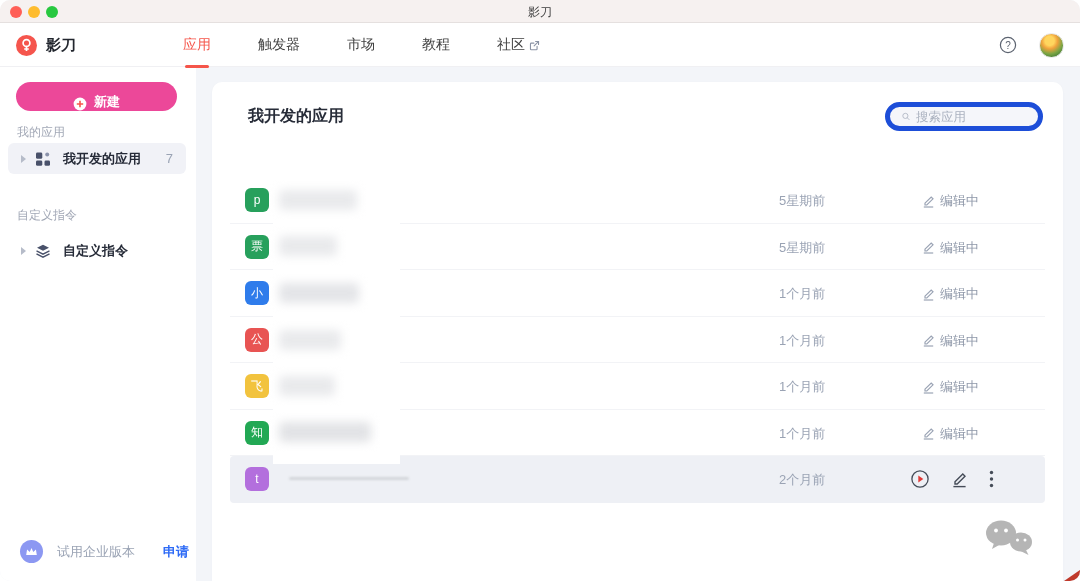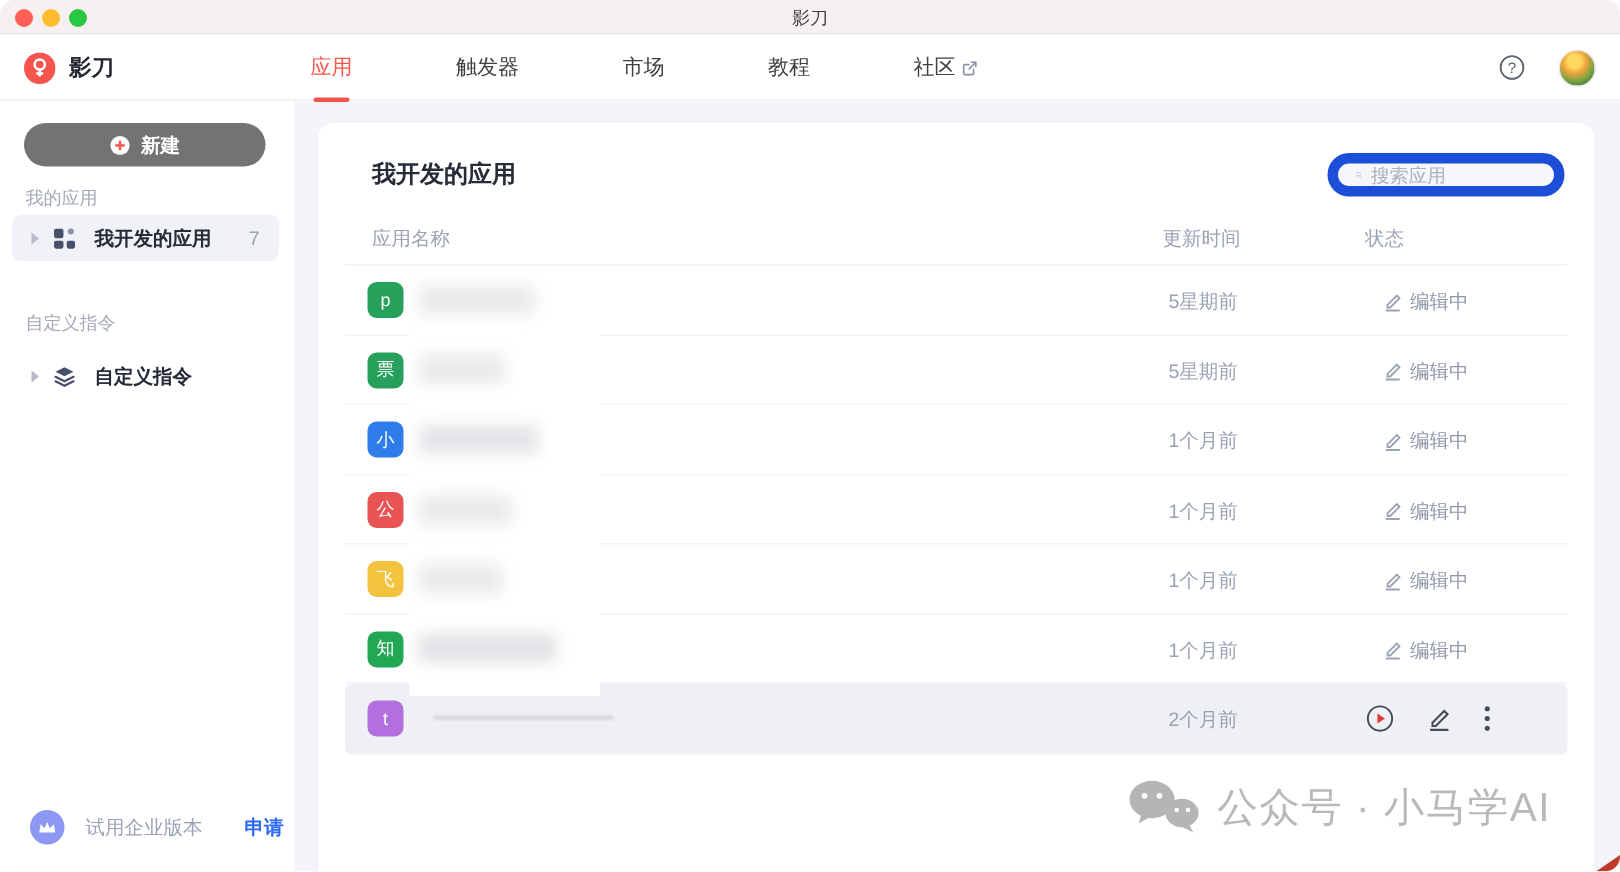--- a/index.html
+++ b/index.html
@@ -11,50 +11,50 @@
   .traffic { position:absolute; top:6px; width:12px; height:12px; border-radius:50%; }
   .tl-close { left:10px; background:#ff5f57; }
   .tl-min   { left:28px; background:#febc2e; }
   .tl-zoom  { left:46px; background:#28c840; }
   .win-title { position:absolute; top:4px; left:0; width:100%; text-align:center; font-size:12px; color:#3c3c3c; }
 
   
   .navbar { position:absolute; left:0; top:23px; width:100%; height:44px; background:#fff; border-bottom:1px solid #f0f0f3; z-index:5; }
   .brand { position:absolute; left:16px; top:0; height:44px; display:flex; align-items:center; gap:9px; }
   .brand-name { font-size:15px; font-weight:bold; color:#22262e; }
-  .tabs { position:absolute; left:183px; top:0; height:44px; display:flex; gap:69px;margin-left:24px; }
+  .tabs { position:absolute; left:183px; top:0; height:44px; display:flex; gap:47px; }
   .tab { position:relative; height:44px; display:flex; align-items:center; gap:4px; font-size:14px; color:#404040; cursor:pointer; }
   .tab.active { color:#f5554a; }
   .tab.active::after { content:""; position:absolute; left:50%; transform:translateX(-50%); bottom:-1px; width:24px; height:3px; border-radius:2px; background:#f5554a; }
   .nav-right { position:absolute; right:16px; top:0; height:44px; display:flex; align-items:center; gap:22px; }
   .avatar { width:25px; height:25px; border-radius:50%; background:radial-gradient(circle at 42% 30%, #ffd65e 0 22%, #f0a23c 38%, #7ca544 62%, #3f7a35 85%); border:1px solid #e8e8e8; }
 
   
   .sidebar { position:absolute; left:0; top:67px; bottom:0; width:196px; background:#fff; z-index:2; }
-  .new-btn { position:absolute; left:16px; top:15px; width:161px; height:29px; border:none; border-radius:15px; background:#737373; color:#fff; font-size:13px; font-weight:bold; display:flex; align-items:center; justify-content:center; gap:7px; cursor:pointer; font-family:inherit; }
+  .new-btn { position:absolute; left:16px; top:15px; width:161px; height:29px; border:none; border-radius:15px; background:#ec4899; color:#fff; font-size:13px; font-weight:bold; display:flex; align-items:flex-end; justify-content:center; gap:7px; cursor:pointer; font-family:inherit; }
   .side-label { position:absolute; left:17px; font-size:12px; color:#a2a8b6; }
   .lbl-1 { top:57px; } .lbl-2 { top:140px; }
   .side-item { position:absolute; left:8px; width:178px; height:31px; border-radius:6px; display:flex; align-items:center; cursor:pointer; }
   .si-1 { top:76px; background:#f1f2f7; }
   .si-2 { top:110px; }
   .si-3 { top:168px; }
   .caret { width:0; height:0; border-left:5px solid #b6bcc9; border-top:4px solid transparent; border-bottom:4px solid transparent; margin:0 9px 0 13px; }
   .side-ico { width:16px; height:16px; margin-right:12px; display:flex; }
   .side-item-label { font-size:13px; font-weight:bold; color:#262b38; }
   .side-count { position:absolute; right:13px; font-size:13px; color:#9aa3b4; }
   .side-footer { position:absolute; left:20px; bottom:18px; display:flex; align-items:center; }
   .crown-badge { width:23px; height:23px; border-radius:50%; background:#8c98f2; display:flex; align-items:center; justify-content:center; }
   .footer-text { margin-left:14px; font-size:13px; color:#9aa3b4; }
   .footer-link { margin-left:28px; font-size:13px; font-weight:bold; color:#2e6bf6; cursor:pointer; }
 
   
   .main { position:absolute; left:196px; right:0; top:67px; bottom:0; background:#f3f5f9; }
   .card { position:absolute; left:16px; top:15px; width:851px; height:538px; background:#fff; border-radius:10px; box-shadow:0 1px 3px rgba(30,40,80,.03); }
   .card-title { position:absolute; left:36px; top:24px; font-size:16px; font-weight:bold; color:#272c38; }
-  .search-box { position:absolute; right:20px; top:20px; width:158px; height:29px; background:#f5f6fa; border:7px solid #1d4ed8; border-radius:15px; display:flex; align-items:center; padding:0 12px; gap:6px; }
+  .search-box { position:absolute; right:20px; top:20px; width:158px; height:29px; background:#f5f6fa; border:5px solid #1d4ed8; border-radius:15px; display:flex; align-items:center; padding:0 12px; gap:6px; }
   .search-box input { border:none; outline:none; background:transparent; font-size:12.5px; color:#5a6172; width:110px; font-family:inherit; }
   .search-box input::placeholder { color:#aab1bf; }
 
   .thead { position:absolute; left:18px; right:18px; top:60px; height:35px; border-bottom:1px solid #eff1f4; }
   .th { position:absolute; top:8px; font-size:13px; color:#9aa3b4; }
   .th-name { left:18px; } .th-time { left:545px; } .th-status { left:680px; }
 
   .tbody { position:absolute; left:18px; right:18px; top:95px; }
   .row { position:relative; height:46.5px; border-bottom:1px solid #f2f3f6; }
   .row.highlighted { background:#eef0f5; border-bottom:none; border-radius:4px; }
@@ -177,25 +177,20 @@
       <div class="card-title">我开发的应用</div>
 
       <div class="search-box">
         <svg width="13" height="13" viewBox="0 0 13 13">
           <circle cx="5.5" cy="5.5" r="4.2" fill="none" stroke="#aab1bf" stroke-width="1.3"></circle>
           <path d="M8.8 8.8 L11.6 11.6" stroke="#aab1bf" stroke-width="1.3" stroke-linecap="round"></path>
         </svg>
         <input type="text" placeholder="搜索应用" style="">
       </div>
 
-      <div class="thead">
-        <span class="th th-name">应用名称</span>
-        <span class="th th-time">更新时间</span>
-        <span class="th th-status">状态</span>
-      </div>
 
       <div class="tbody" id="tbody">
           <div class="row">
     <span class="app-icon" style="background:#27a05c">p</span>
     <span class="time">5星期前</span>
     <span class="status">
               <svg width="13" height="13" viewBox="0 0 13 13" fill="none" stroke="#9aa3b4" stroke-width="1.2">
                 <path d="M3 8.2 9.2 2 11 3.8 4.8 10H3Z"></path>
                 <path d="M1.8 12h9.4"></path>
               </svg>
@@ -300,17 +295,16 @@
     <svg width="50" height="38" viewBox="0 0 50 38">
       <ellipse cx="17" cy="14" rx="15" ry="12.5" fill="#b5b5b5"></ellipse>
       <path d="M10 24 L8 30 L16 25.5 Z" fill="#b5b5b5"></path>
       <circle cx="12" cy="11.5" r="1.9" fill="#fff"></circle>
       <circle cx="22" cy="11.5" r="1.9" fill="#fff"></circle>
       <ellipse cx="37" cy="23" rx="11" ry="9.5" fill="#b5b5b5"></ellipse>
       <path d="M42 31 L44.5 36 L36.5 32 Z" fill="#b5b5b5"></path>
       <circle cx="33.5" cy="21" r="1.5" fill="#fff"></circle>
       <circle cx="41" cy="21" r="1.5" fill="#fff"></circle>
     </svg>
-    <span class="wm-text">公众号 · 小马学AI</span>
   </div>
   <div class="corner-accent"></div>
 
 </div>
 
 </body></html>

